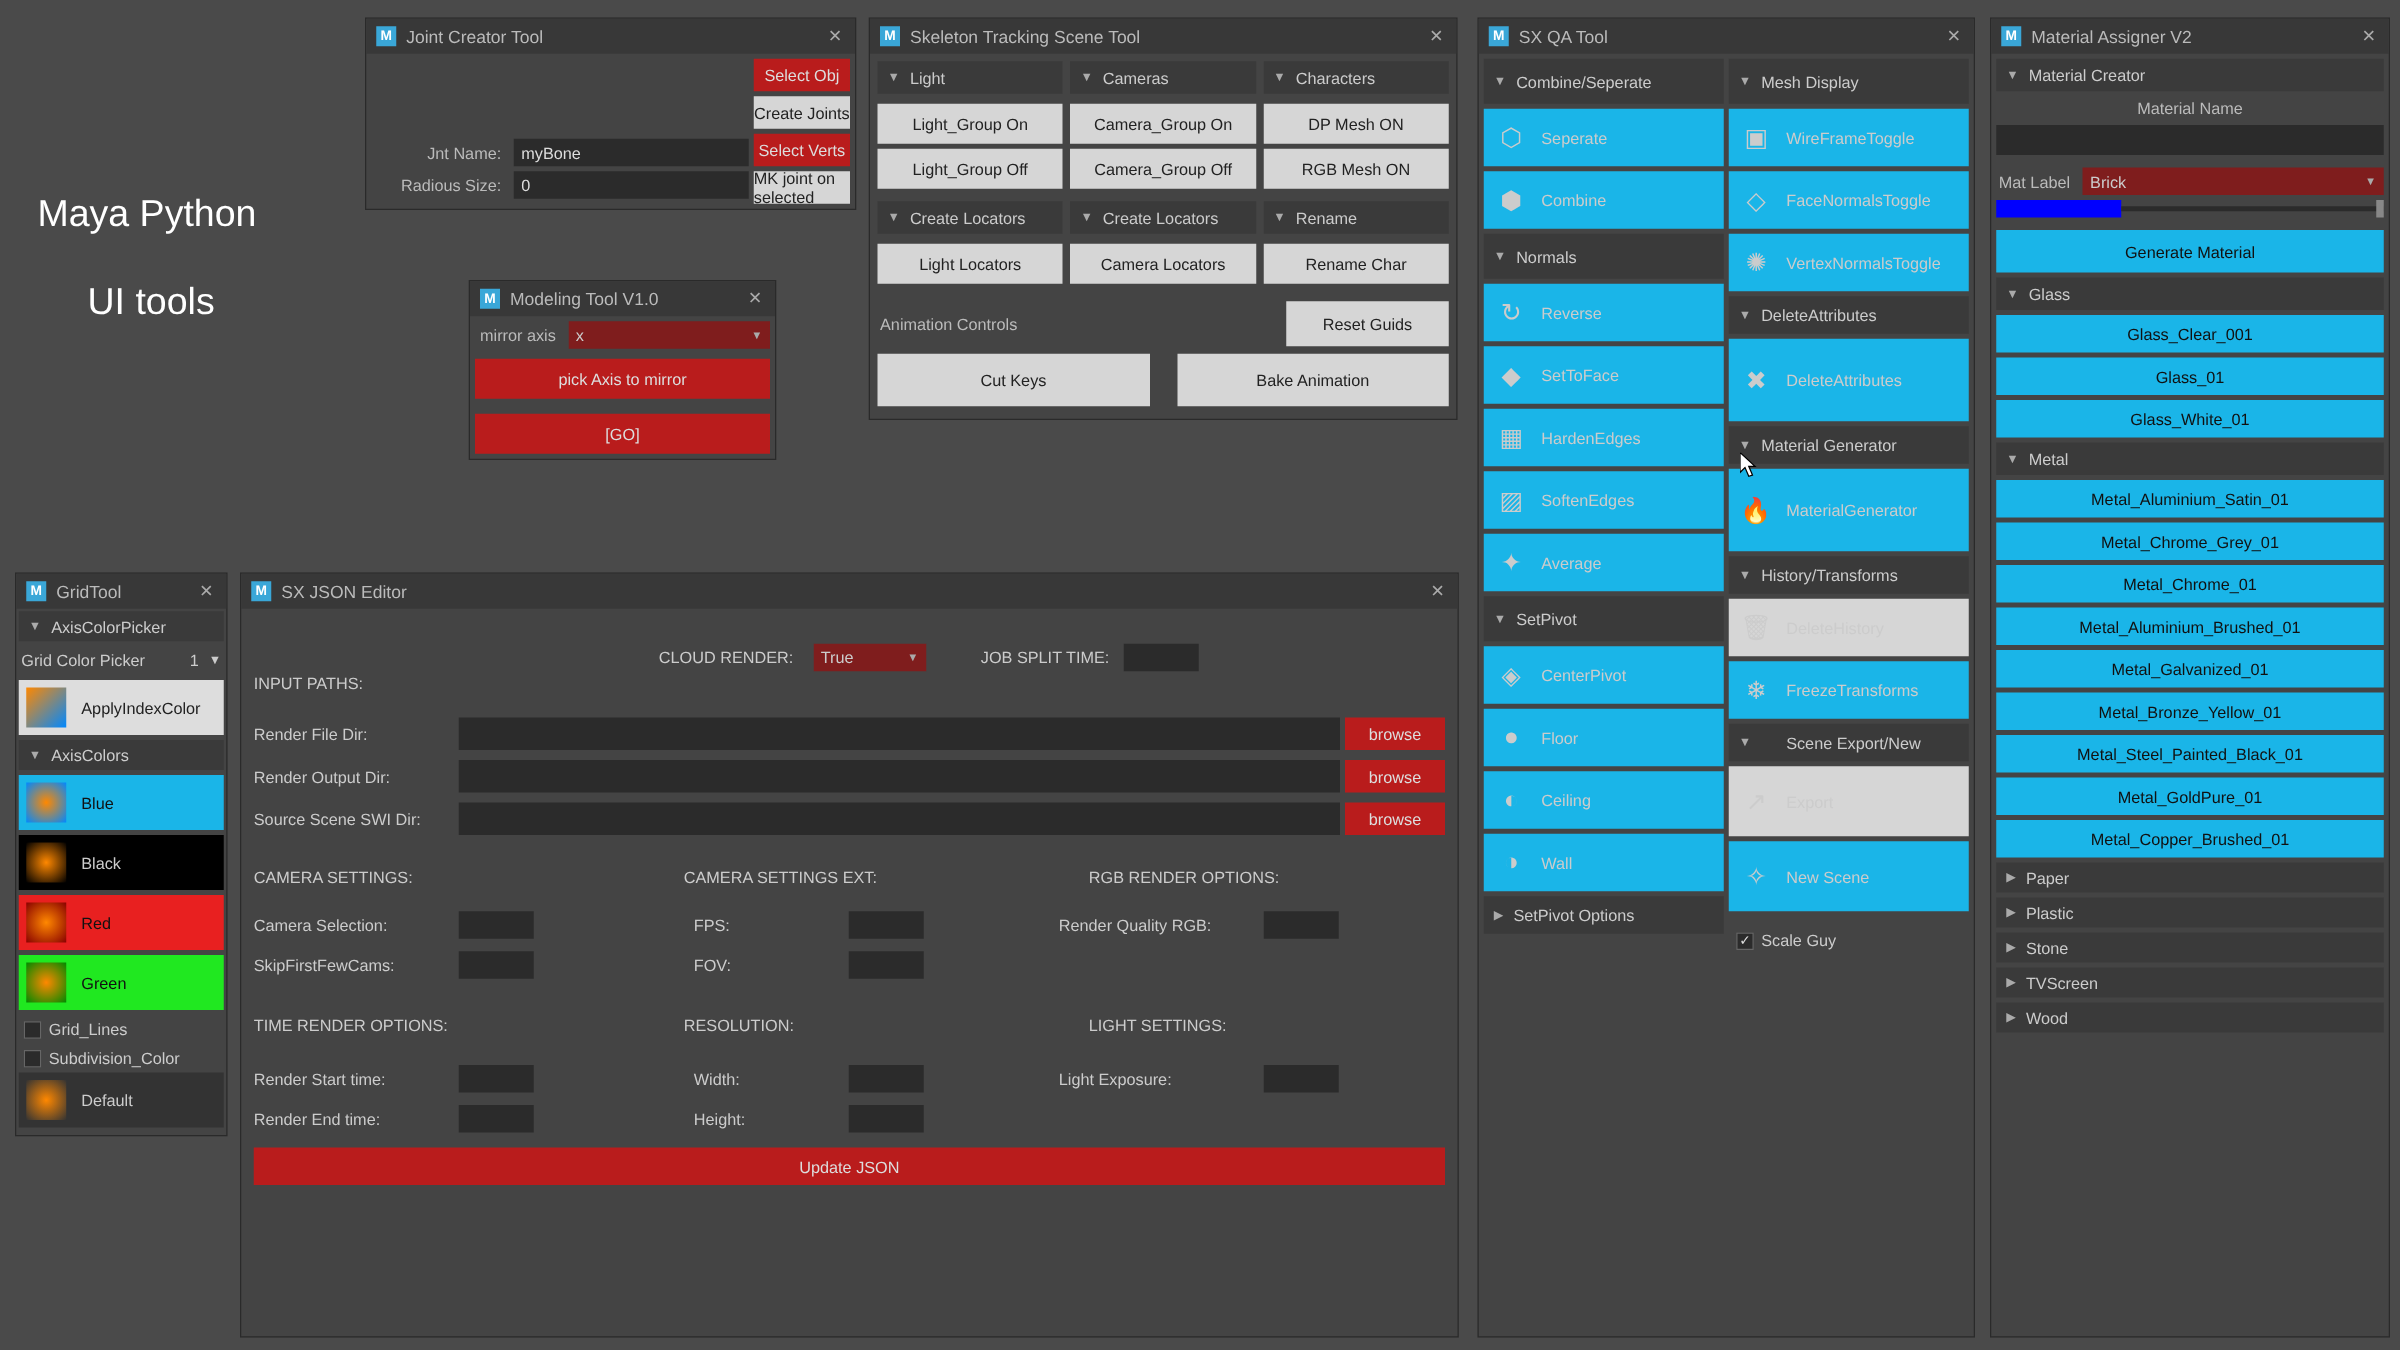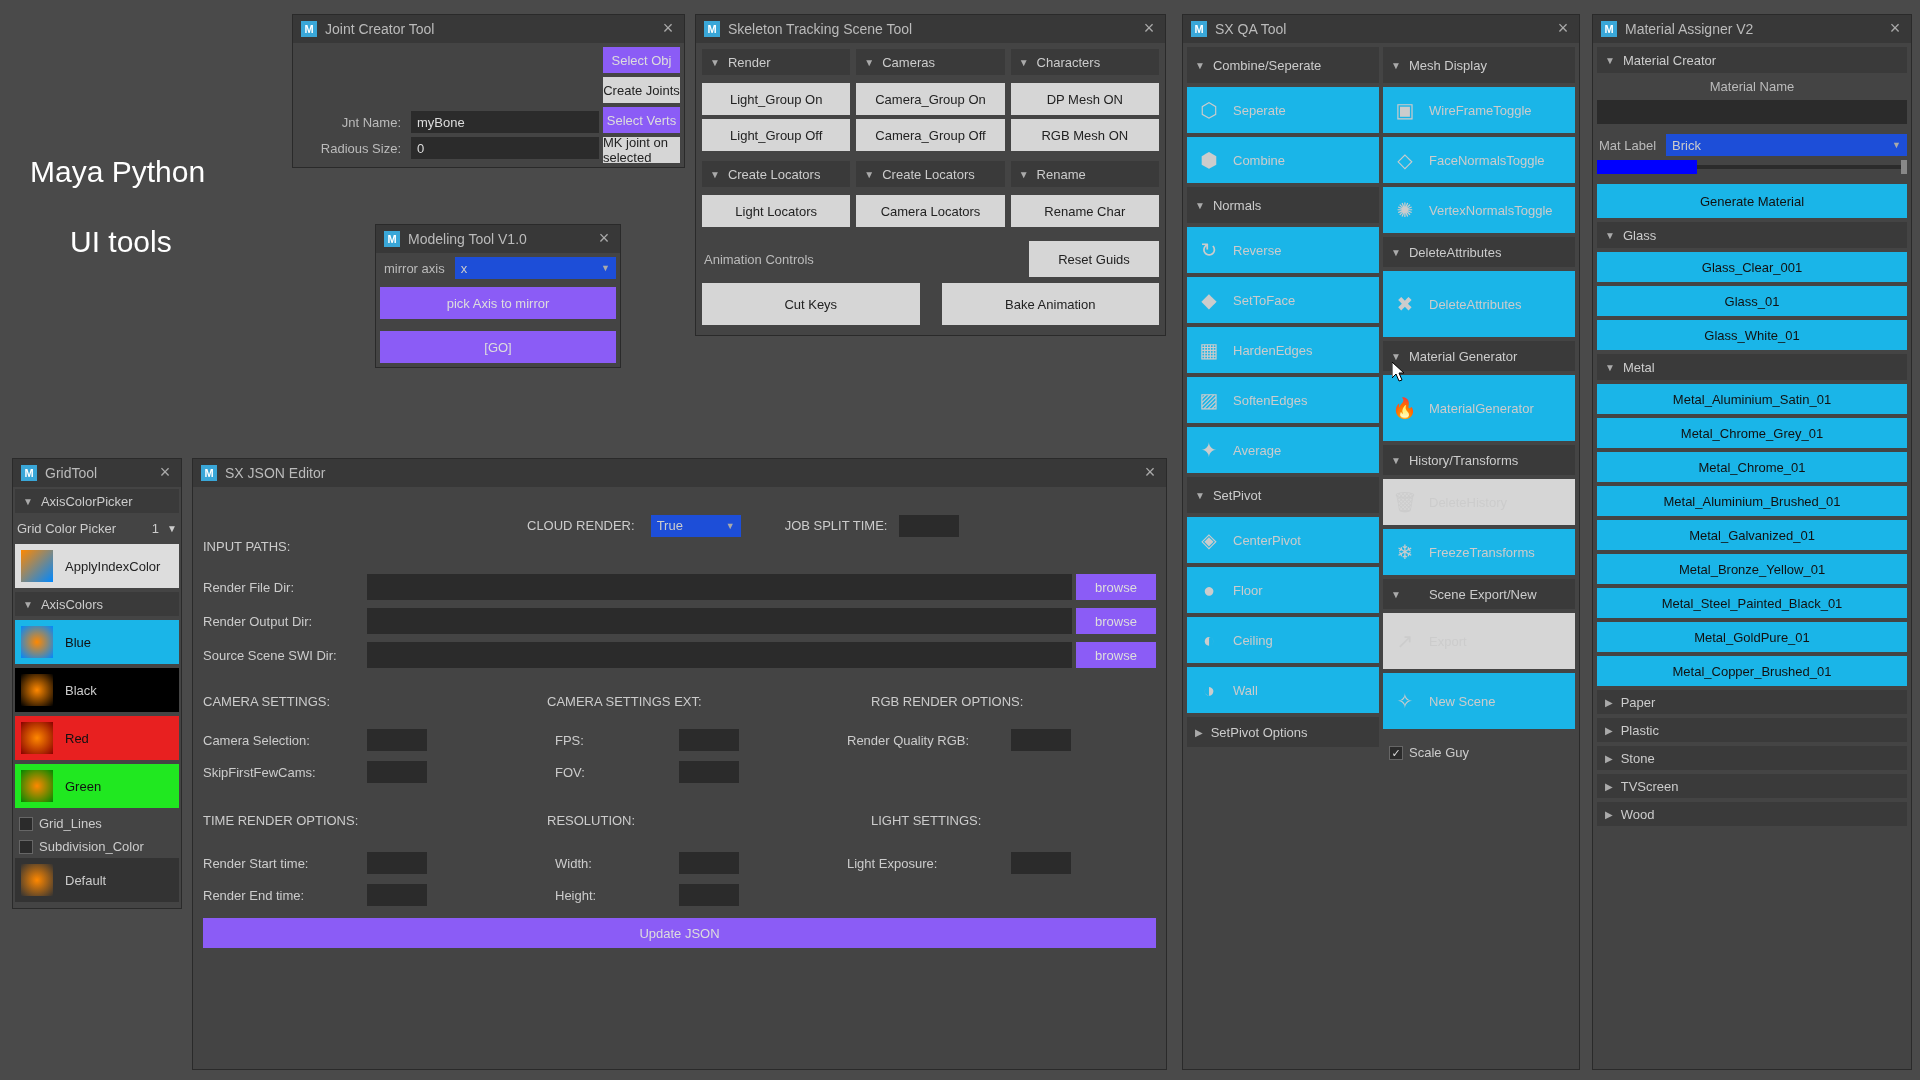--- a/index.html
+++ b/index.html
@@ -8,30 +8,30 @@
 .window { position:absolute; background:#444; border:1px solid #2a2a2a; }
 .titlebar { background:#383838; height:28px; display:flex; align-items:center; padding:0 8px; }
 .titlebar .mico { width:16px; height:16px; background:#3aa7d8; margin-right:8px; display:flex; align-items:center; justify-content:center; color:#fff; font-size:11px; font-weight:bold; }
 .titlebar .ttl { flex:1; color:#bbb; font-size:14px; }
 .titlebar .close { width:16px; height:16px; color:#aaa; font-size:18px; text-align:center; line-height:14px; cursor:pointer; }
 .body { padding:4px; }
 .row { display:flex; align-items:center; margin-bottom:4px; gap:4px; }
 .lbl { color:#bbb; text-align:right; padding-right:6px; }
 .inp { background:#2b2b2b; border:none; height:22px; padding:0 6px; color:#ddd; }
 .btn { background:#d6d6d6; color:#222; border:none; height:26px; display:flex; align-items:center; justify-content:center; cursor:pointer; font-size:13px; }
-.btn-dark { background:#8b5cf6; color:#ddd; }
+.btn-dark { background:#b91c1c; color:#ddd; }
 .sect { background:#3a3a3a; height:26px; display:flex; align-items:center; padding:0 8px; color:#bbb; margin-bottom:4px; cursor:pointer; }
 .sect .tri { margin-right:8px; color:#aaa; font-size:10px; }
 .sect .tri.closed::before { content:"▶"; }
 .sect .tri.open::before { content:"▼"; }
 .iconbtn { background:#1ab5e8; color:#111; height:46px; display:flex; align-items:center; padding:0 8px; margin-bottom:4px; cursor:pointer; }
 .iconbtn.light { background:#d6d6d6; }
 .iconbtn .ic { width:28px; height:28px; margin-right:10px; display:flex; align-items:center; justify-content:center; font-size:20px; }
 .smbtn { background:#1ab5e8; color:#111; height:30px; display:flex; align-items:center; justify-content:center; margin-bottom:4px; cursor:pointer; }
-.select { background:#1d4ed8; height:22px; display:flex; align-items:center; padding:0 6px; cursor:pointer; position:relative; }
+.select { background:#7f1d1d; height:22px; display:flex; align-items:center; padding:0 6px; cursor:pointer; position:relative; }
 .select::after { content:"▼"; position:absolute; right:6px; font-size:9px; color:#aaa; }
 .chk { display:flex; align-items:center; gap:6px; margin-bottom:4px; }
 .chk .box { width:14px; height:14px; background:#2b2b2b; border:1px solid #666; }
 .chk .box.on::after { content:"✓"; color:#ddd; font-size:11px; display:block; text-align:center; line-height:12px; }
 .swatch { width:32px; height:32px; margin-right:8px; }
 .cursor { position:absolute; width:16px; height:20px; pointer-events:none; z-index:999; }
 </style>
 </head>
 <body>
 
@@ -83,21 +83,21 @@
 <div class="window" style="left:695px; top:14px; width:471px;">
   <div class="titlebar">
     <div class="mico">M</div>
     <div class="ttl">Skeleton Tracking Scene Tool</div>
     <div class="close">×</div>
   </div>
   <div class="body" style="padding:6px;">
     <div class="row" style="gap:6px;">
       <div class="sect" style="flex:1;">
           <span class="tri open"></span>
-          <span>Render</span>
+          <span>Light</span>
         </div>
       <div class="sect" style="flex:1;">
           <span class="tri open"></span>
           <span>Cameras</span>
         </div>
       <div class="sect" style="flex:1;">
           <span class="tri open"></span>
           <span>Characters</span>
         </div>
     </div>

